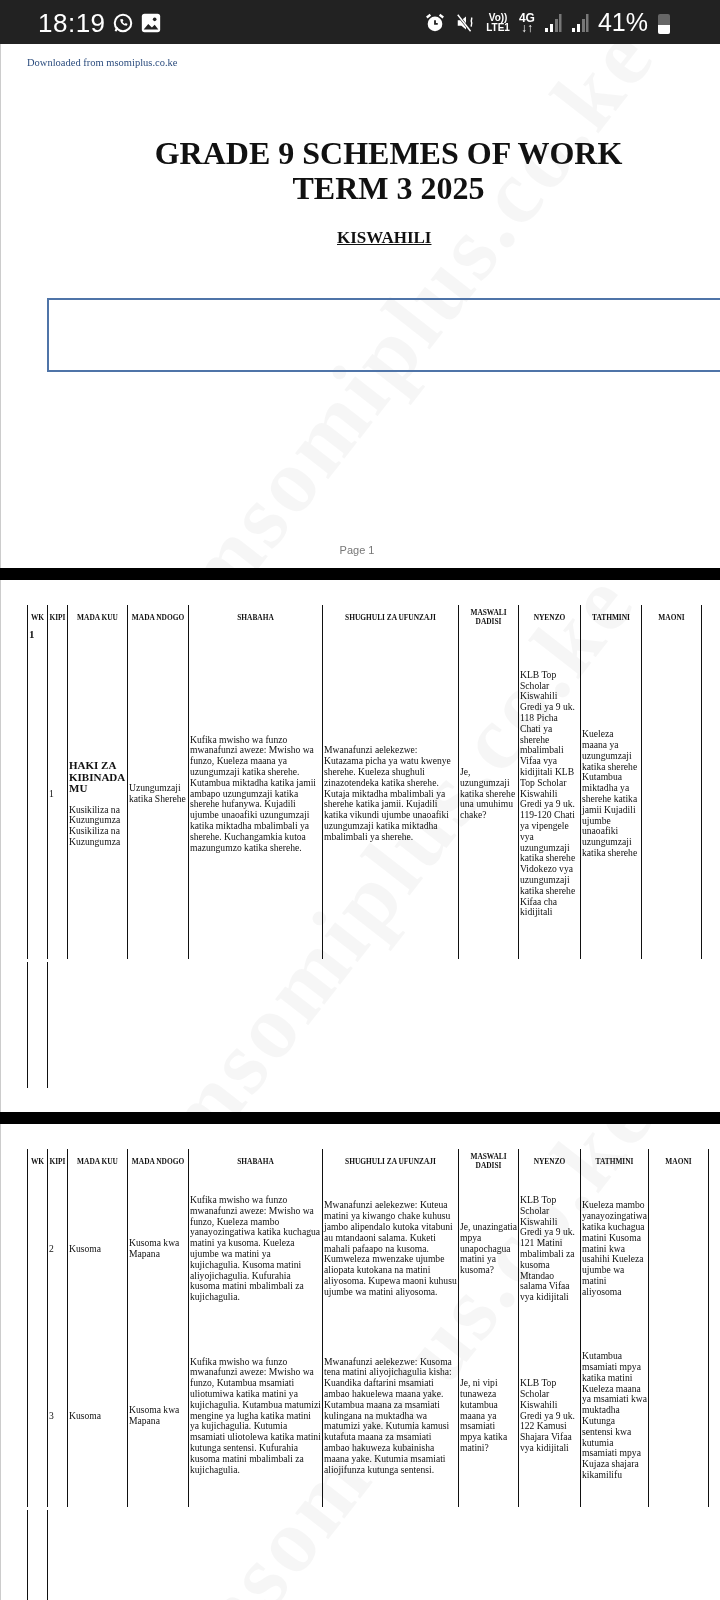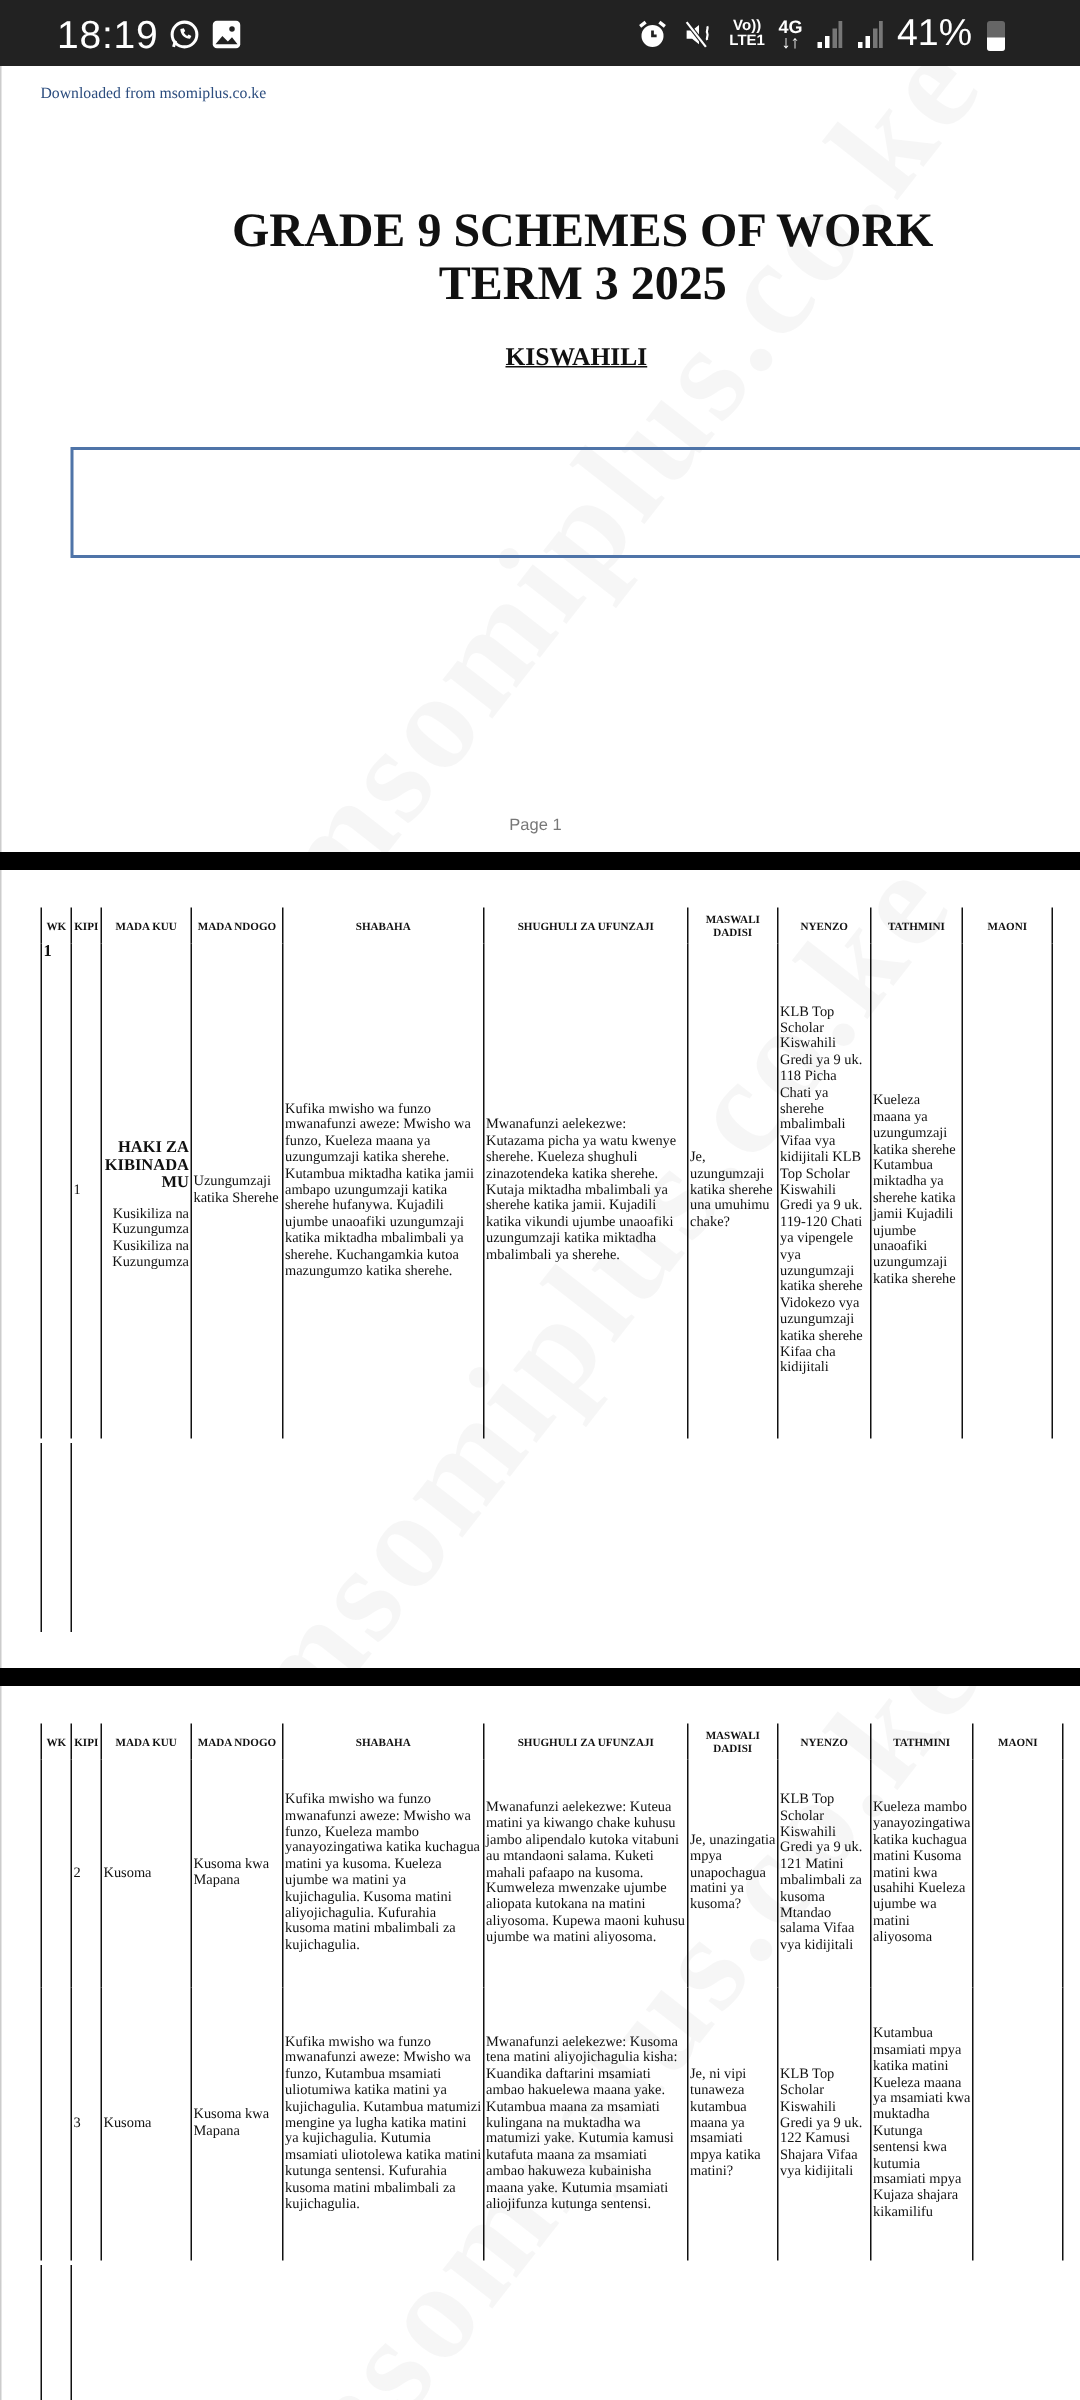--- a/index.html
+++ b/index.html
@@ -134,21 +134,21 @@
       <th>MASWALI DADISI</th>
       <th>NYENZO</th>
       <th>TATHMINI</th>
       <th>MAONI</th>
     </tr>
     <tr style="height:330px;">
       <td style="vertical-align:top;">
             <span class="wk-num" style="font-size:11px;font-weight:bold;">1</span>
           </td>
       <td>1</td>
-      <td style="padding-top:20px;text-align:right;">
+      <td style="padding-top:20px;">
         <span class="bold-topic">HAKI ZA KIBINADA MU</span>
         <span>Kusikiliza na Kuzungumza Kusikiliza na Kuzungumza</span>
       </td>
       <td>Uzungumzaji katika Sherehe</td>
       <td>Kufika mwisho wa funzo mwanafunzi aweze: Mwisho wa funzo, Kueleza maana ya uzungumzaji katika sherehe. Kutambua miktadha katika jamii ambapo uzungumzaji katika sherehe hufanywa. Kujadili ujumbe unaoafiki uzungumzaji katika miktadha mbalimbali ya sherehe. Kuchangamkia kutoa mazungumzo katika sherehe.</td>
       <td>Mwanafunzi aelekezwe: Kutazama picha ya watu kwenye sherehe. Kueleza shughuli zinazotendeka katika sherehe. Kutaja miktadha mbalimbali ya sherehe katika jamii. Kujadili katika vikundi ujumbe unaoafiki uzungumzaji katika miktadha mbalimbali ya sherehe.</td>
       <td>Je, uzungumzaji katika sherehe una umuhimu chake?</td>
       <td>KLB Top Scholar Kiswahili Gredi ya 9 uk. 118 Picha Chati ya sherehe mbalimbali Vifaa vya kidijitali KLB Top Scholar Kiswahili Gredi ya 9 uk. 119-120 Chati ya vipengele vya uzungumzaji katika sherehe Vidokezo vya uzungumzaji katika sherehe Kifaa cha kidijitali</td>
       <td>Kueleza maana ya uzungumzaji katika sherehe Kutambua miktadha ya sherehe katika jamii Kujadili ujumbe unaoafiki uzungumzaji katika sherehe</td>
       <td></td>

